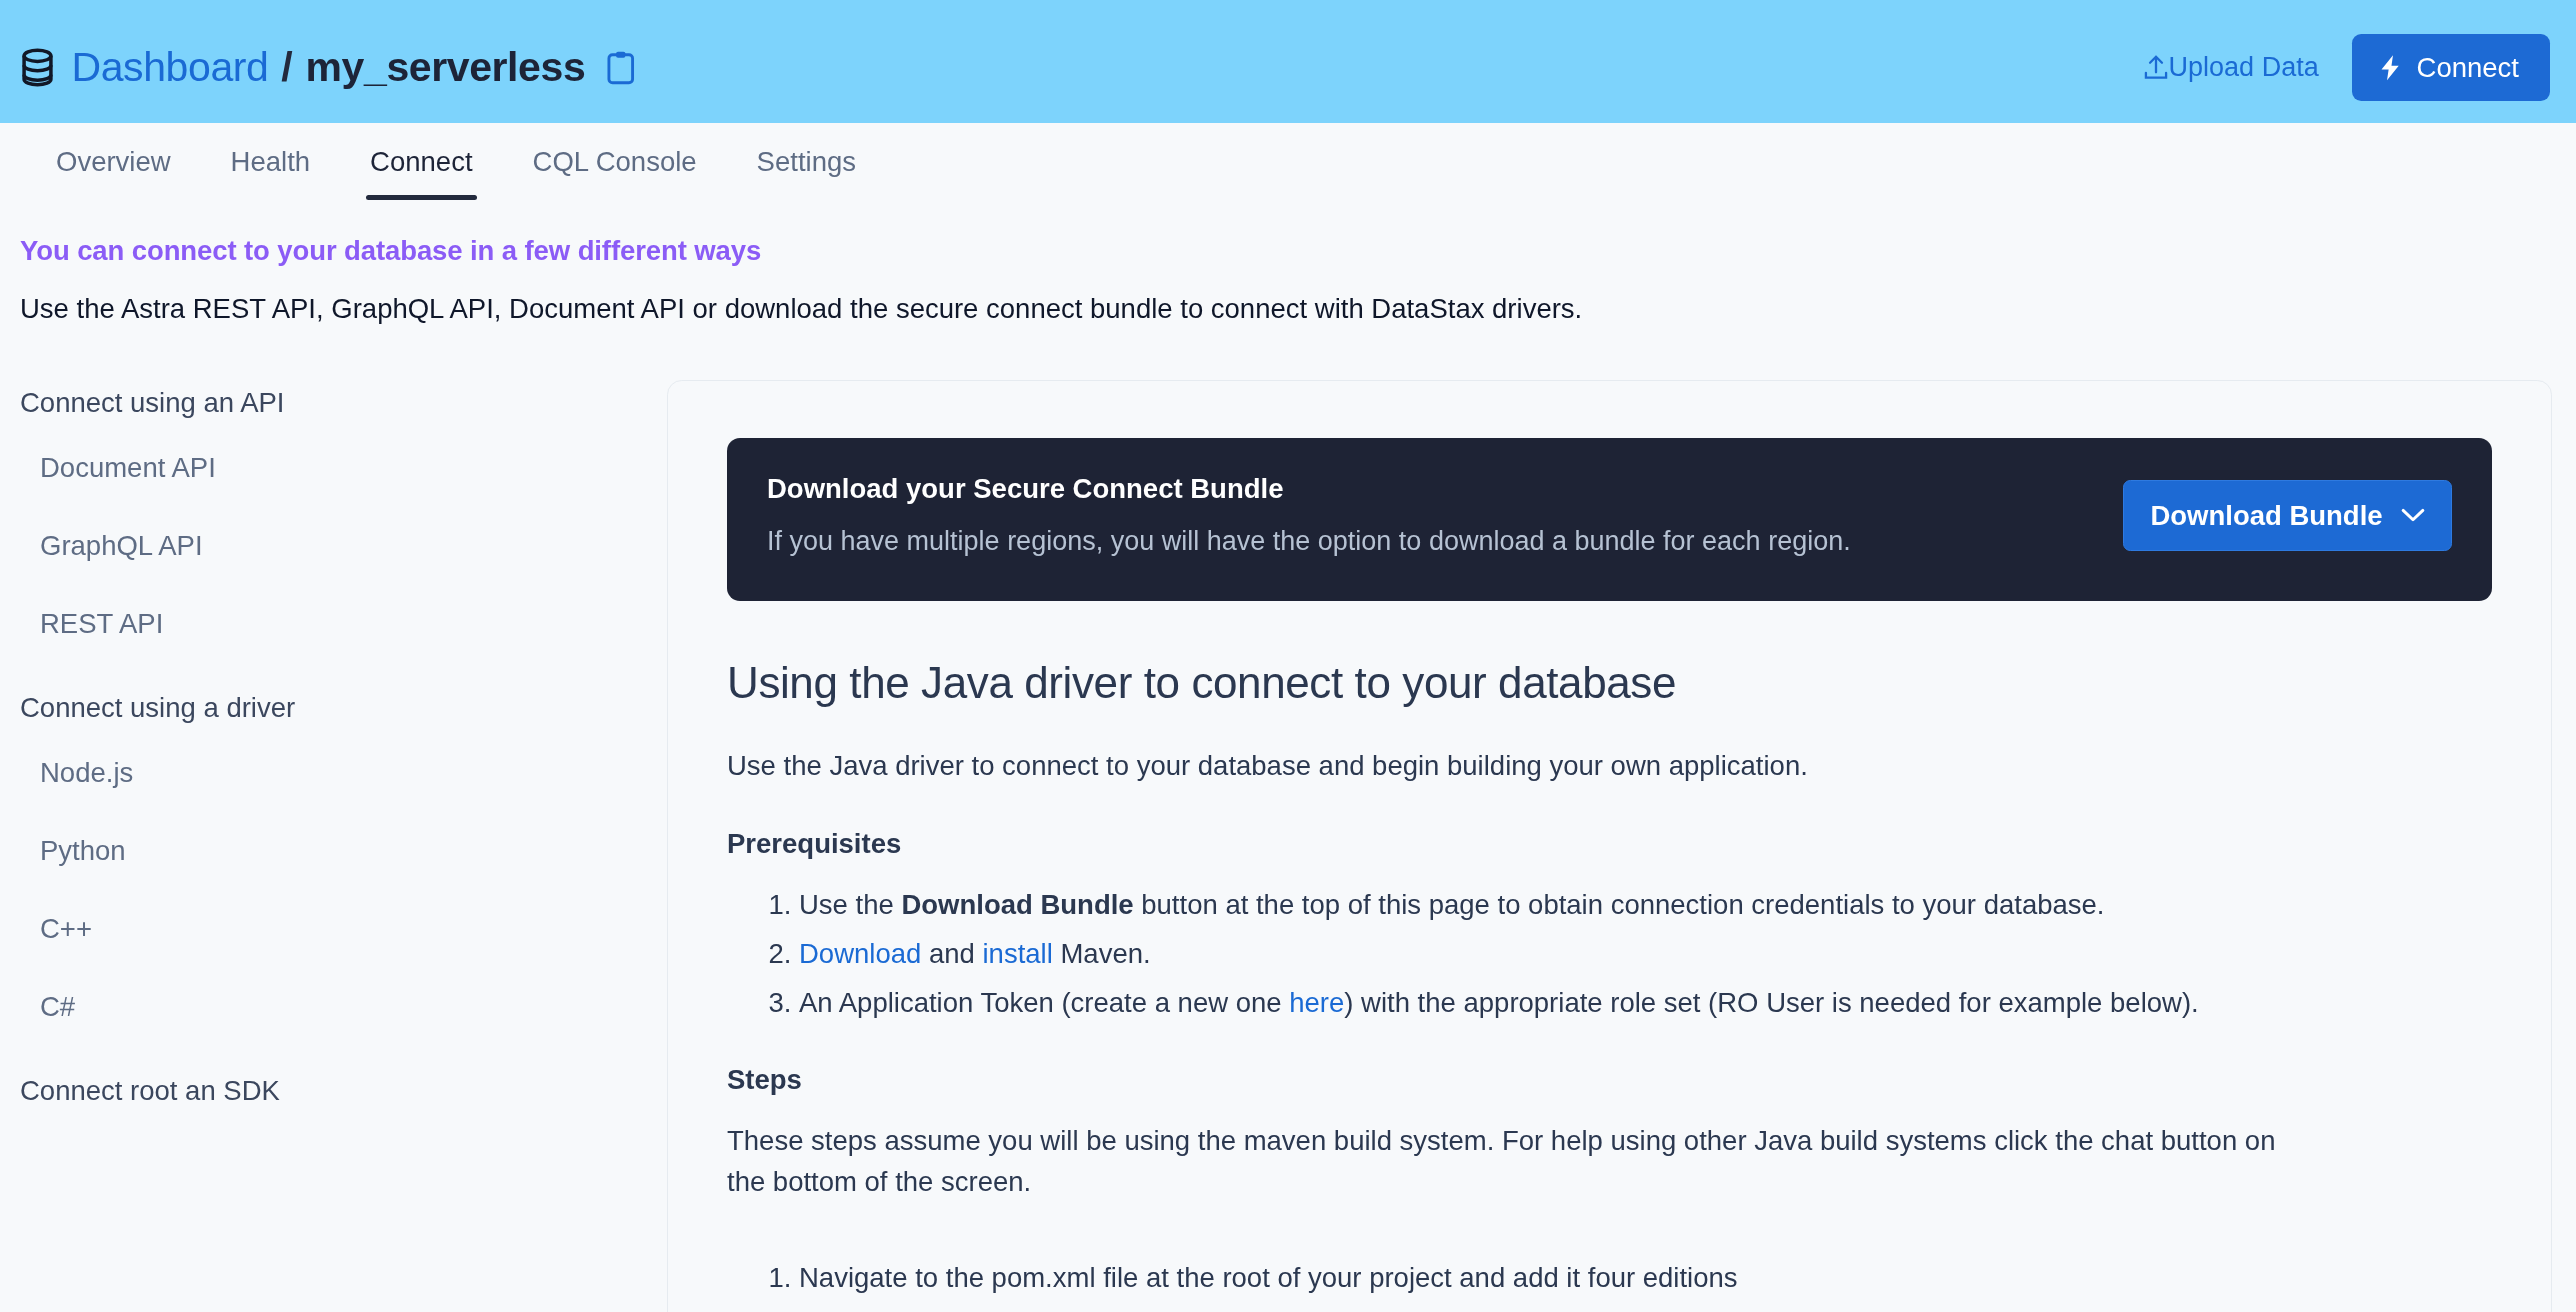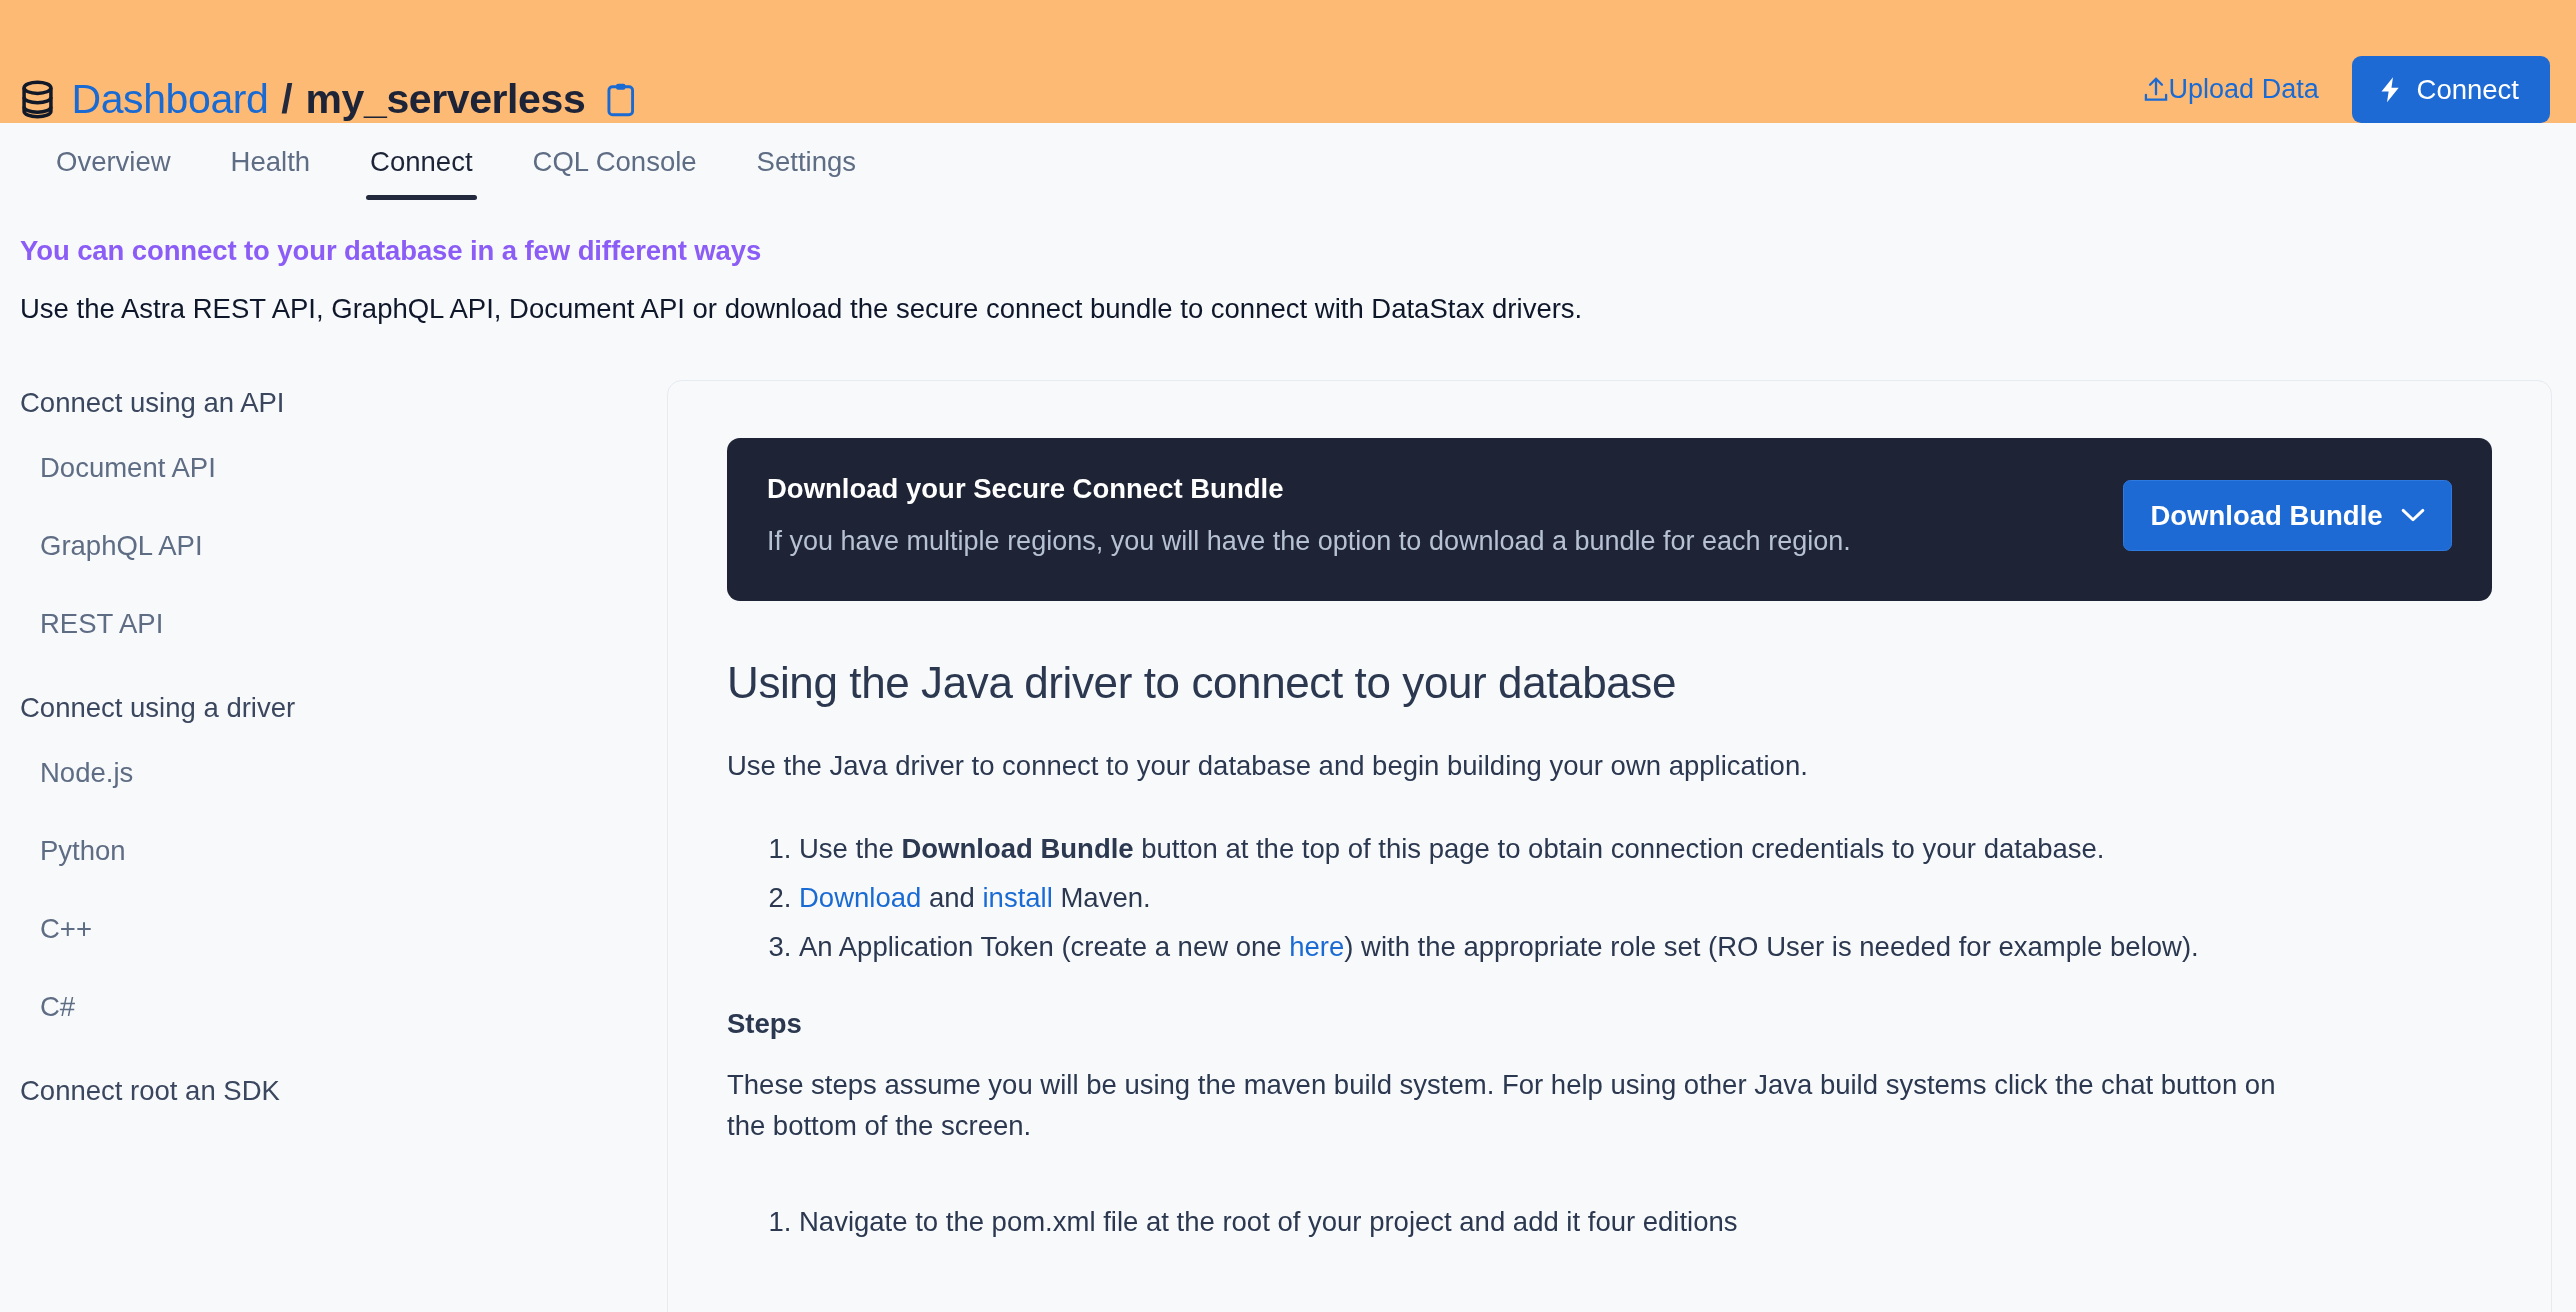--- a/index.html
+++ b/index.html
@@ -13,24 +13,24 @@
     font-family: "Liberation Sans", sans-serif;
     color: #232a3d;
     overflow: hidden;
     position: relative;
   }
 
   
   .topbar {
     height: 123px;
     display: flex;
-    align-items: flex-end;
+    align-items: center;
     padding: 12px 26px 0 20px;
     box-sizing: border-box;
-    background: #fdba74;
+    background: #7dd3fc;
   }
   .breadcrumb {
     display: flex;
     align-items: center;
     gap: 16.5px;
     flex: 1 1 auto;
   }
   .db-icon { width: 35px; height: 39px; display:block; }
   .crumb-link {
     font-size: 41px;
@@ -361,20 +361,21 @@
           <svg class="chev-down" viewBox="0 0 18 11" fill="none" xmlns="http://www.w3.org/2000/svg">
             <path d="M1.6 1.8 9 8.8l7.4-7" stroke="#ffffff" stroke-width="2.2" stroke-linecap="round" stroke-linejoin="round"></path>
           </svg>
         </span>
       </button>
     </div>
 
     <h1 class="main-h1">Using the Java driver to connect to your database</h1>
     <p class="main-p">Use the Java driver to connect to your database and begin building your own application.</p>
 
+    <div class="sec-h">Prerequisites</div>
     <ol class="steps">
       <li><span>Use the </span><span class="bold">Download Bundle</span><span> button at the top of this page to obtain connection credentials to your database.</span></li>
       <li><a class="lnk">Download</a><span> and </span><a class="lnk">install</a><span> Maven.</span></li>
       <li><span>An Application Token (create a new one </span><a class="lnk">here</a><span>) with the appropriate role set (RO User is needed for example below).</span></li>
     </ol>
 
     <div class="sec-h">Steps</div>
     <div class="para-block">These steps assume you will be using the maven build system. For help using other Java build systems click the chat button on the bottom of the screen.</div>
 
     <ol class="steps">

